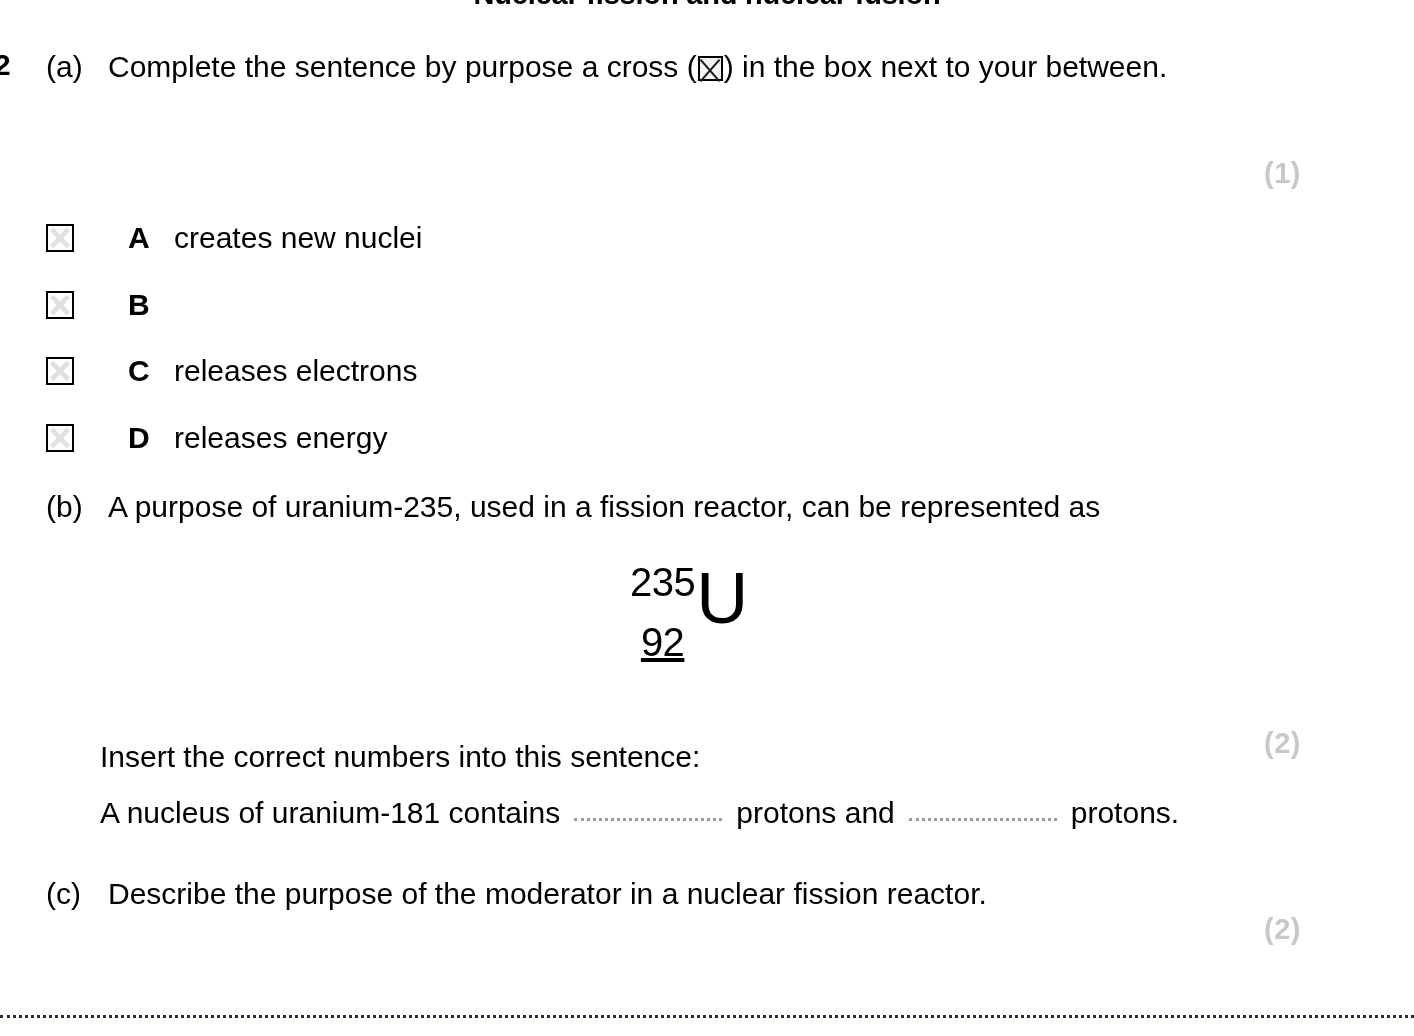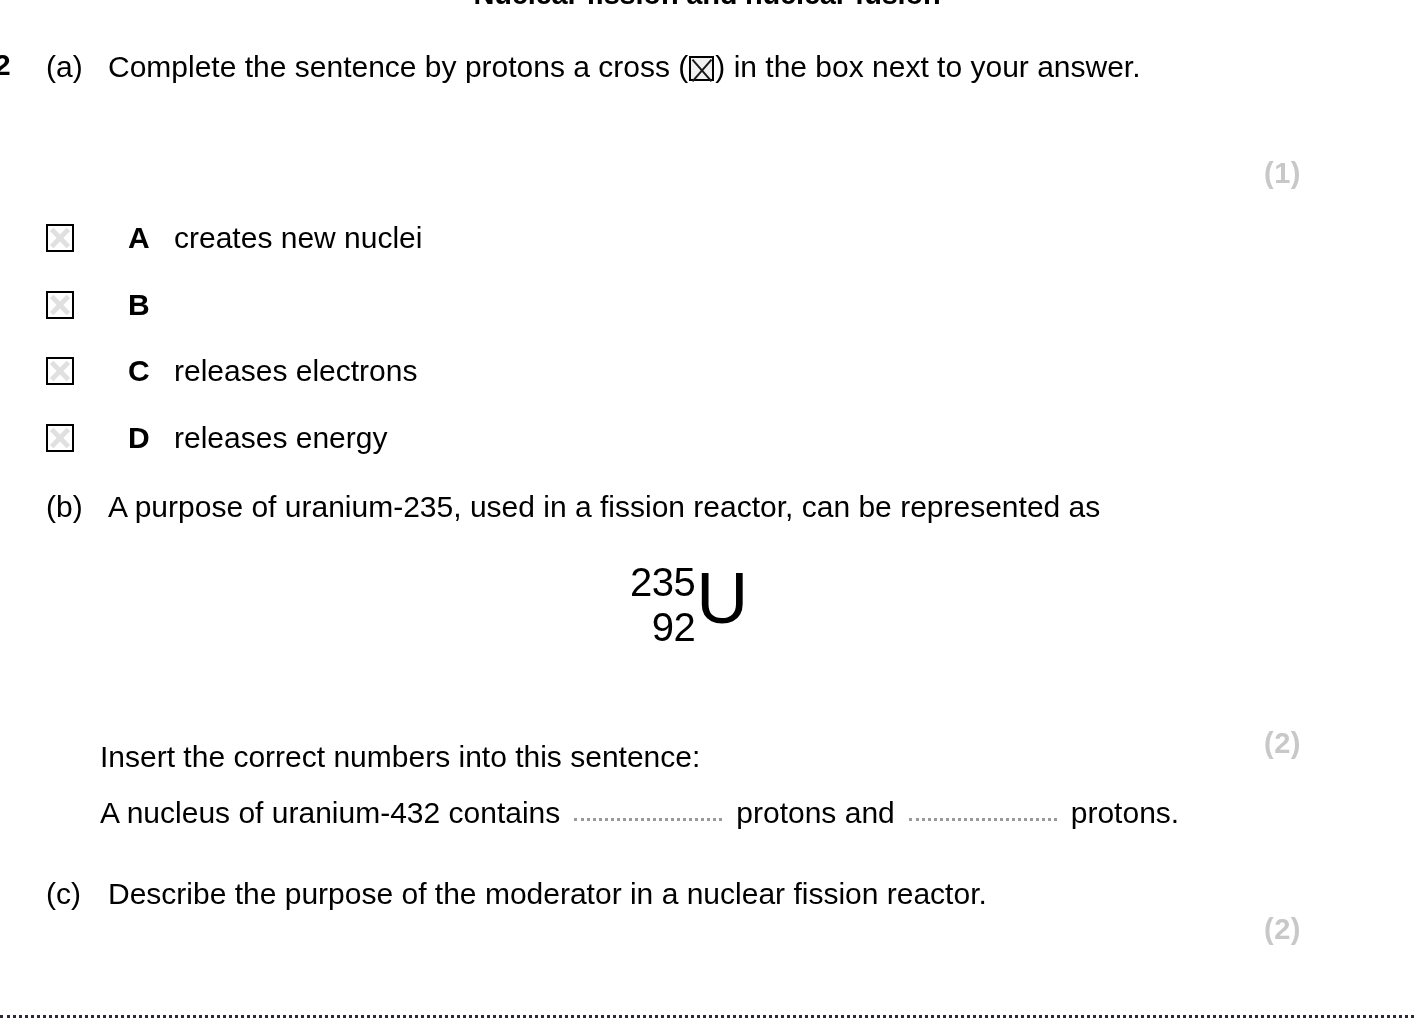--- a/index.html
+++ b/index.html
@@ -160,33 +160,34 @@
     left: 630px;
     top: 560px;
     display: flex;
     align-items: flex-start;
     font-size: 30px;
     line-height: 1;
   }
   .nuclide-numbers {
     display: flex;
     flex-direction: column;
-    align-items: flex-end;
+    align-items: center;
     padding-top: 3px;
+    gap: 22px;
   }
   .mass-number {
     font-size: 40px;
     line-height: 0.95;
     letter-spacing: -0.5px;
   }
   .atomic-number {
     font-size: 40px;
     line-height: 0.95;
     letter-spacing: -0.5px;
-    margin-top: 7px;
+    text-decoration: underline;
   }
   .element-symbol {
     font-size: 72px;
     line-height: 0.86;
     margin-left: 1px;
     margin-top: 8px;
   }
 
   
   .blank {
@@ -213,21 +214,21 @@
 
 <div class="page">
 
   <div class="section-heading">Nuclear fission and nuclear fusion</div>
 
   <div class="qnum">2</div>
 
   <div class="qrow" style="top:48px; left:46px;">
     <div class="part-label">(a)</div>
     <div class="part-body">
-      <span>Complete the sentence by protons a cross (</span><span class="inline-cross"></span><span>) in the box next to your answer.</span>
+      <span>Complete the sentence by purpose a cross (</span><span class="inline-cross"></span><span>) in the box next to your between.</span>
     </div>
   </div>
 
 
   <div class="marks" style="top:157px;">(1)</div>
 
   <div class="option" style="top:221px;">
     <span class="checkbox"></span>
     <span class="option-letter">A</span>
     <span class="option-text">creates new nuclei</span>
@@ -261,21 +262,21 @@
       <span class="atomic-number">92</span>
     </div>
     <span class="element-symbol">U</span>
   </div>
 
   <div class="body-text" style="top:690px; left:100px;margin-top:48px;">Insert the correct numbers into this sentence:</div>
 
   <div class="marks" style="top:727px;">(2)</div>
 
   <div class="body-text" style="top:794px; left:100px;">
-    <span>A nucleus of uranium-432 contains</span><span class="blank"></span><span>protons and</span><span class="blank"></span><span>protons.</span>
+    <span>A nucleus of uranium-181 contains</span><span class="blank"></span><span>protons and</span><span class="blank"></span><span>protons.</span>
   </div>
 
   <div class="qrow" style="top:875px; left:46px;">
     <div class="part-label">(c)</div>
     <div class="part-body">Describe the purpose of the moderator in a nuclear fission reactor.</div>
   </div>
 
   <div class="marks" style="top:913px;">(2)</div>
 
   <div class="bottom-rule"></div>

